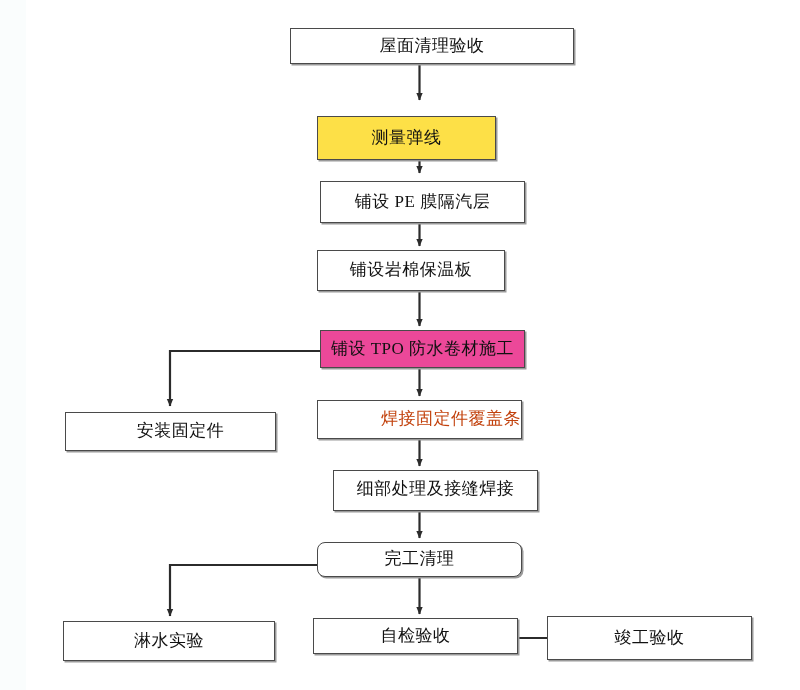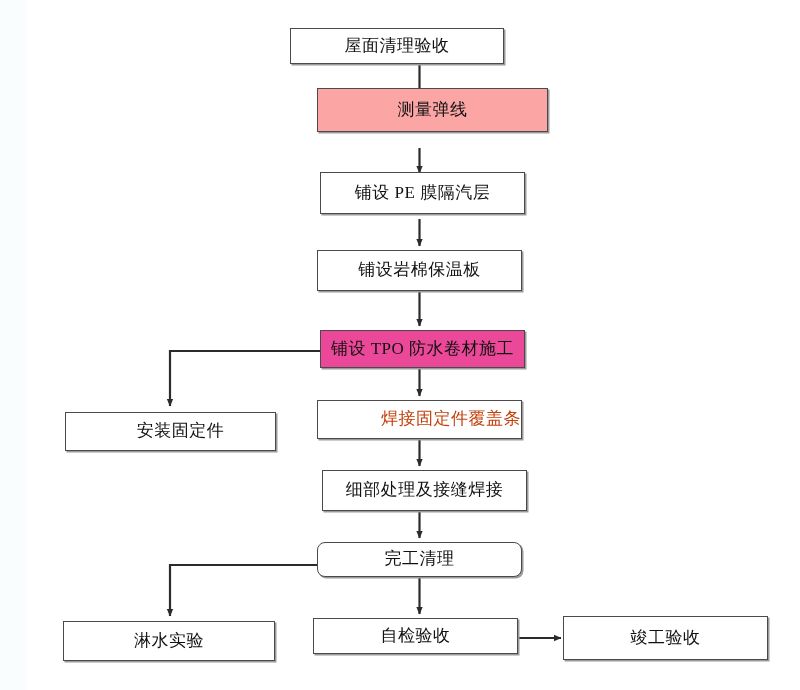--- a/index.html
+++ b/index.html
@@ -86,50 +86,50 @@
 
     <line x1="419.5" y1="511" x2="419.5" y2="538" stroke="#2b2b2b" stroke-width="2.2" marker-end="url(#arrowhead)"></line>
 
     <path d="M317,565 L170,565 L170,616" fill="none" stroke="#2b2b2b" stroke-width="2.2" marker-end="url(#arrowhead)"></path>
 
     <line x1="419.5" y1="577" x2="419.5" y2="614" stroke="#2b2b2b" stroke-width="2.2" marker-end="url(#arrowhead)"></line>
 
     <line x1="518" y1="638" x2="561" y2="638" stroke="#2b2b2b" stroke-width="2.2" marker-end="url(#arrowhead)"></line>
   </svg>
 
-  <div class="node" style="left: 290px; top: 28px; width: 214px; height: 36px; background: rgb(255, 255, 255); border-color: rgb(74, 74, 74); box-shadow: rgb(154, 154, 154) 1.5px 1.5px 0px 0px; color: rgb(17, 17, 17);">
+  <div class="node" style="left: 290px; top: 28px; width: 284px; height: 36px; background: rgb(255, 255, 255); border-color: rgb(74, 74, 74); box-shadow: rgb(154, 154, 154) 1.5px 1.5px 0px 0px; color: rgb(17, 17, 17);">
     <span class="label">屋面清理验收</span>
   </div>
-  <div class="node" style="left: 317px; top: 88px; width: 231px; height: 44px; background: #fca5a5; border-color: rgb(74, 74, 74); box-shadow: rgb(154, 154, 154) 1.5px 1.5px 0px 0px; color: rgb(17, 17, 17);">
+  <div class="node" style="left: 317px; top: 116px; width: 179px; height: 44px; background: #fde047; border-color: rgb(74, 74, 74); box-shadow: rgb(154, 154, 154) 1.5px 1.5px 0px 0px; color: rgb(17, 17, 17);">
     <span class="label">测量弹线</span>
   </div>
-  <div class="node" style="left: 320px; top: 172px; width: 205px; height: 42px; background: rgb(255, 255, 255); border-color: rgb(74, 74, 74); box-shadow: rgb(154, 154, 154) 1.5px 1.5px 0px 0px; color: rgb(17, 17, 17);">
+  <div class="node" style="left: 320px; top: 181px; width: 205px; height: 42px; background: rgb(255, 255, 255); border-color: rgb(74, 74, 74); box-shadow: rgb(154, 154, 154) 1.5px 1.5px 0px 0px; color: rgb(17, 17, 17);">
     <span class="label">铺设 PE 膜隔汽层</span>
   </div>
-  <div class="node" style="left: 317px; top: 250px; width: 205px; height: 41px; background: rgb(255, 255, 255); border-color: rgb(74, 74, 74); box-shadow: rgb(154, 154, 154) 1.5px 1.5px 0px 0px; color: rgb(17, 17, 17);">
+  <div class="node" style="left: 317px; top: 250px; width: 188px; height: 41px; background: rgb(255, 255, 255); border-color: rgb(74, 74, 74); box-shadow: rgb(154, 154, 154) 1.5px 1.5px 0px 0px; color: rgb(17, 17, 17);">
     <span class="label">铺设岩棉保温板</span>
   </div>
   <div class="node" style="left: 320px; top: 330px; width: 205px; height: 38px; background: #ec4899; border-color: rgb(74, 74, 74); box-shadow: rgb(154, 154, 154) 1.5px 1.5px 0px 0px; color: rgb(17, 17, 17);">
     <span class="label">铺设 TPO 防水卷材施工</span>
   </div>
   <div class="node" style="left: 65px; top: 412px; width: 211px; height: 39px; background: rgb(255, 255, 255); border-color: rgb(74, 74, 74); box-shadow: rgb(154, 154, 154) 1.5px 1.5px 0px 0px; color: rgb(17, 17, 17); padding-left: 20px;">
     <span class="label">安装固定件</span>
   </div>
   <div class="node" style="left: 317px; top: 400px; width: 205px; height: 39px; background: rgb(255, 255, 255); border-color: rgb(74, 74, 74); box-shadow: rgb(154, 154, 154) 1.5px 1.5px 0px 0px; color: #c2410c; justify-content: flex-end;">
     <span class="label">焊接固定件覆盖条</span>
   </div>
-  <div class="node" style="left: 322px; top: 470px; width: 205px; height: 41px; background: rgb(255, 255, 255); border-color: rgb(74, 74, 74); box-shadow: rgb(154, 154, 154) 1.5px 1.5px 0px 0px; color: rgb(17, 17, 17);">
+  <div class="node" style="left: 333px; top: 470px; width: 205px; height: 41px; background: rgb(255, 255, 255); border-color: rgb(74, 74, 74); box-shadow: rgb(154, 154, 154) 1.5px 1.5px 0px 0px; color: rgb(17, 17, 17); font-family: Liberation Mono, monospace;">
     <span class="label">细部处理及接缝焊接</span>
   </div>
   <div class="node" style="left: 317px; top: 542px; width: 205px; height: 35px; background: rgb(255, 255, 255); border-color: rgb(74, 74, 74); box-shadow: rgb(154, 154, 154) 1.5px 1.5px 0px 0px; color: rgb(17, 17, 17); border-radius: 8px;">
     <span class="label">完工清理</span>
   </div>
   <div class="node" style="left: 63px; top: 621px; width: 212px; height: 40px; background: rgb(255, 255, 255); border-color: rgb(74, 74, 74); box-shadow: rgb(154, 154, 154) 1.5px 1.5px 0px 0px; color: rgb(17, 17, 17);">
     <span class="label">淋水实验</span>
   </div>
   <div class="node" style="left: 313px; top: 618px; width: 205px; height: 36px; background: rgb(255, 255, 255); border-color: rgb(74, 74, 74); box-shadow: rgb(154, 154, 154) 1.5px 1.5px 0px 0px; color: rgb(17, 17, 17); align-items: center;">
     <span class="label">自检验收</span>
   </div>
-  <div class="node" style="left: 563px; top: 616px; width: 205px; height: 44px; background: rgb(255, 255, 255); border-color: rgb(74, 74, 74); box-shadow: rgb(154, 154, 154) 1.5px 1.5px 0px 0px; color: rgb(17, 17, 17);">
+  <div class="node" style="left: 547px; top: 616px; width: 205px; height: 44px; background: rgb(255, 255, 255); border-color: rgb(74, 74, 74); box-shadow: rgb(154, 154, 154) 1.5px 1.5px 0px 0px; color: rgb(17, 17, 17);">
     <span class="label">竣工验收</span>
   </div>
 
 </div>
 
 </body></html>

